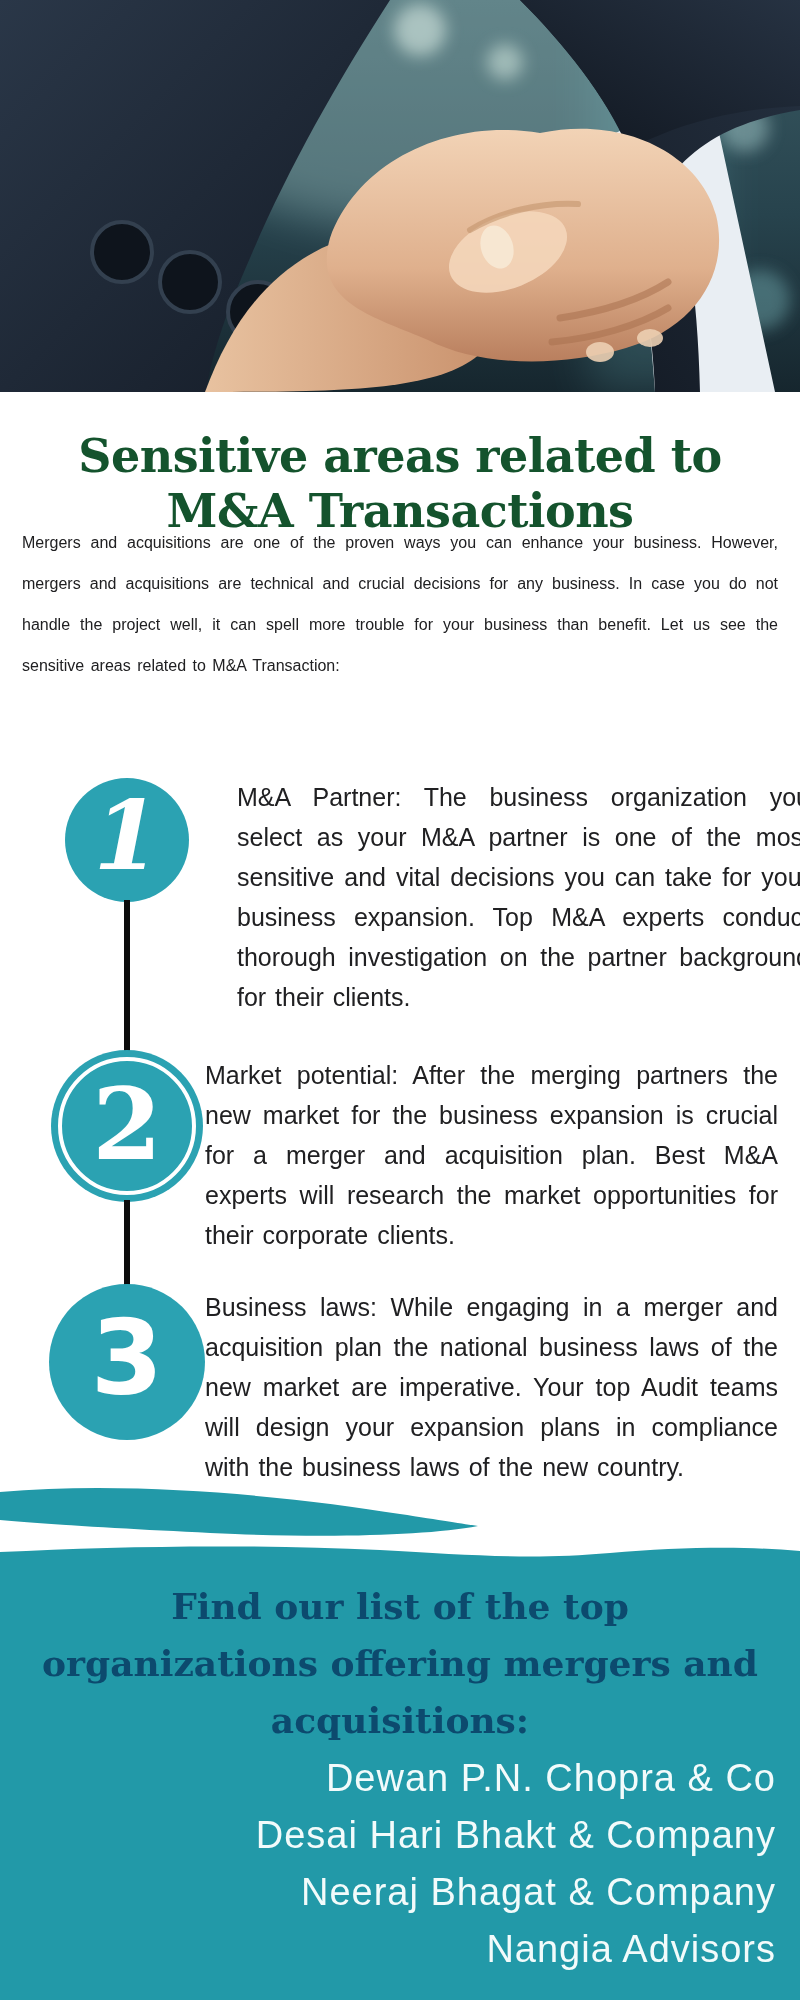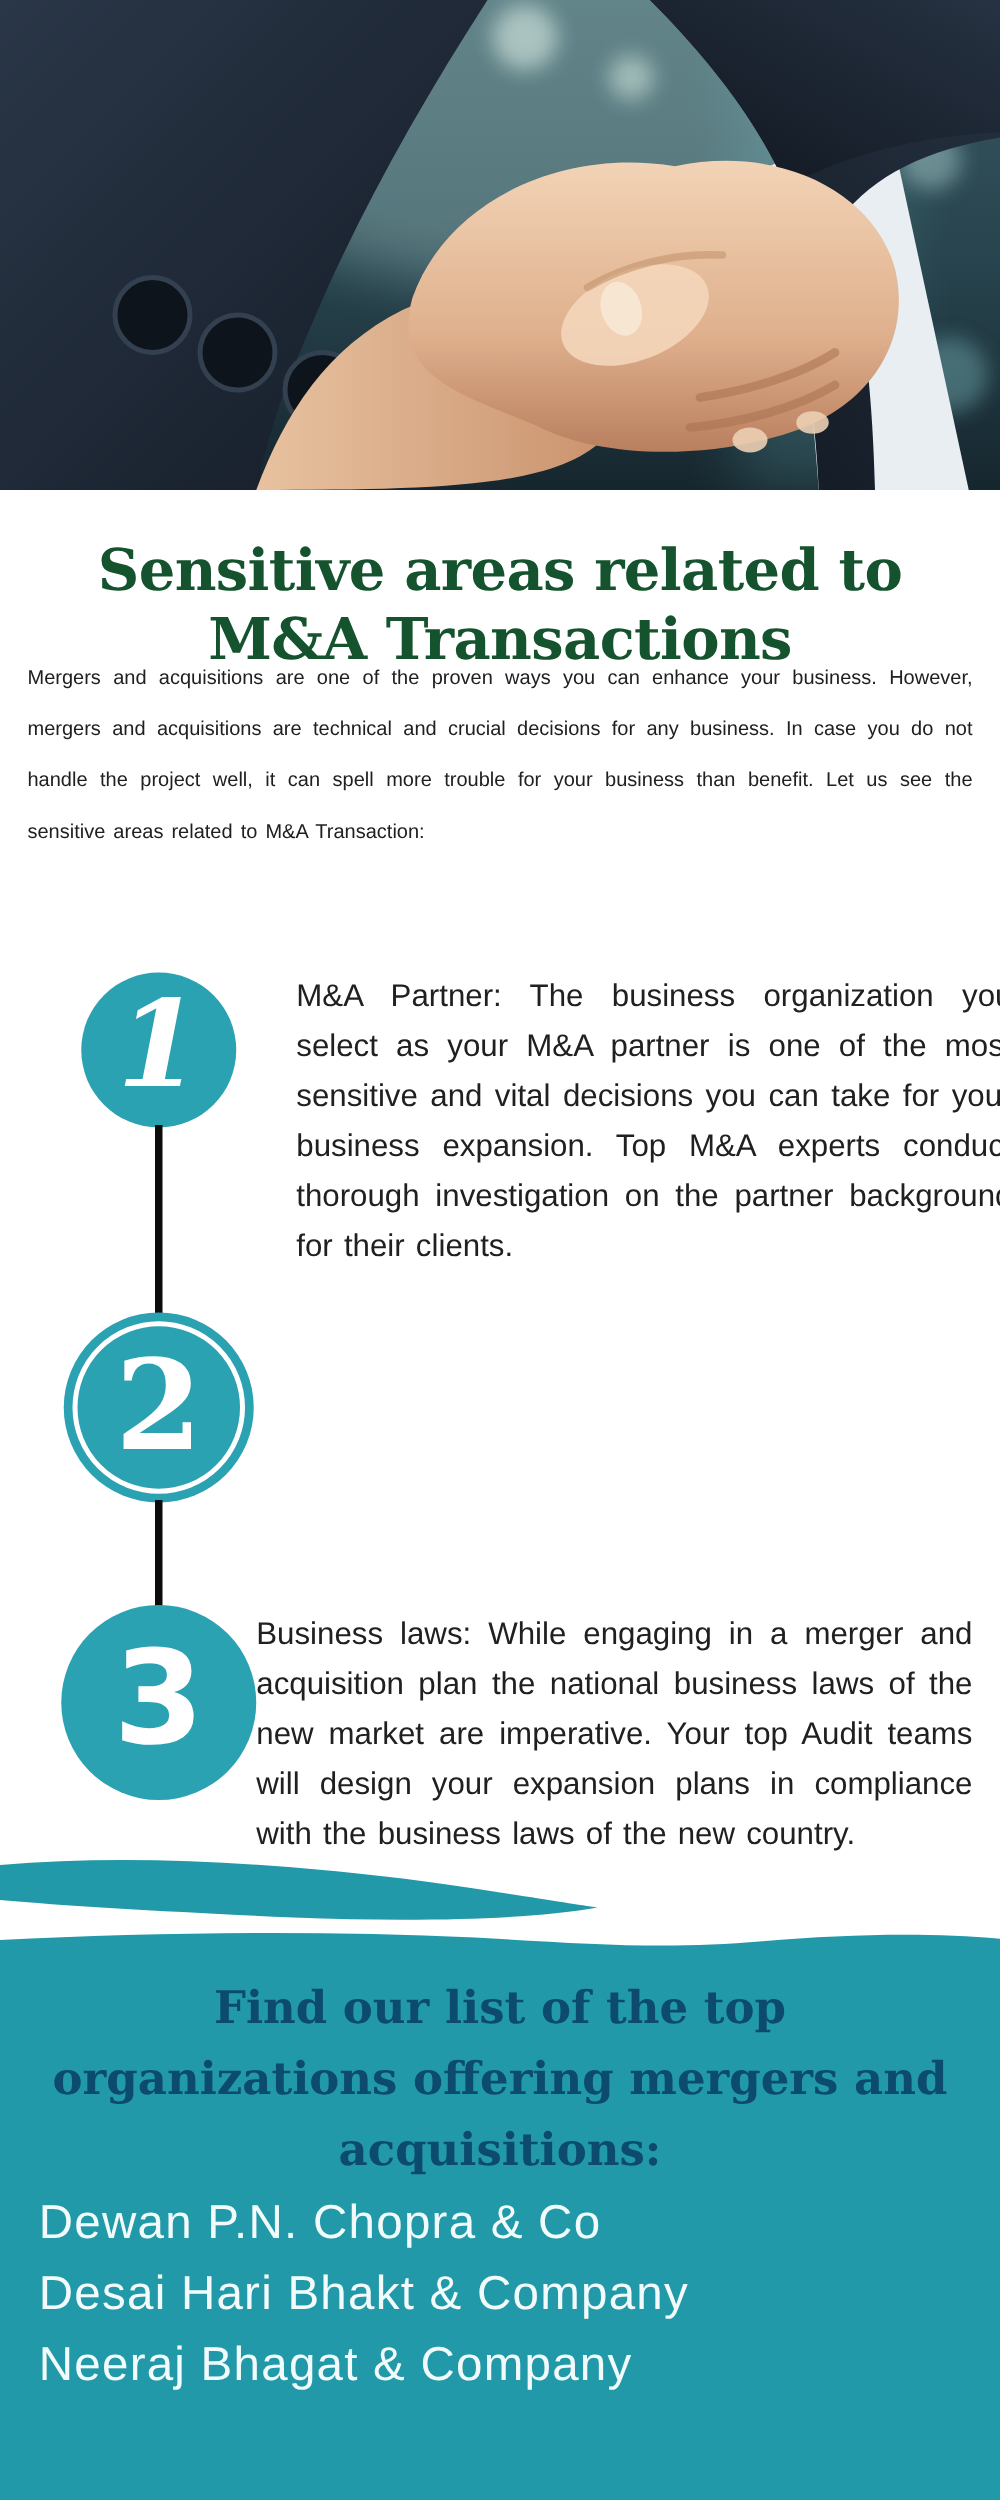--- a/index.html
+++ b/index.html
@@ -48,21 +48,21 @@
   .swoosh{position:absolute;top:1480px;left:0;width:800px;height:58px;}
   .swoosh svg{display:block;width:100%;height:100%;}
 
   
   .footer{position:absolute;top:1538px;left:0;width:800px;height:462px;}
   .footer-wave{position:absolute;top:0;left:0;width:800px;height:30px;}
   .footer-bg{position:absolute;top:24px;left:0;width:800px;height:438px;background:#2299A8;}
   .footer-heading{position:absolute;top:40px;left:40px;width:720px;text-align:center;
                   font-family:"DejaVu Serif","Liberation Serif",serif;font-weight:bold;
                   font-size:36px;line-height:57px;color:#0c4a6e;}
-  .org-list{position:absolute;top:212px;left:31px;width:760px;text-align:left;}
+  .org-list{position:absolute;top:212px;left:16px;width:760px;text-align:right;}
   .org-item{font-size:38px;line-height:57px;color:#F2FBFB;letter-spacing:1px;font-weight:400;}
 </style>
 </head>
 <body>
 
 <div class="page">
 
   <div class="hero">
     <svg viewBox="0 0 800 392" preserveAspectRatio="none">
       <defs>
@@ -148,34 +148,36 @@
   <div class="connector conn-a"></div>
   <div class="num-circle circle-2">
     <span class="num">2</span>
   </div>
   <div class="connector conn-b"></div>
   <div class="num-circle circle-3">
     <span class="num">3</span>
   </div>
 
   <p class="item-text item-1">M&amp;A Partner: The business organization you select as your M&amp;A partner is one of the most sensitive and vital decisions you can take for your business expansion. Top M&amp;A experts conduct thorough investigation on the partner background for their clients.</p>
+  <p class="item-text item-2">Market potential: After the merging partners the new market for the business expansion is crucial for a merger and acquisition plan. Best M&amp;A experts will research the market opportunities for their corporate clients.</p>
   <p class="item-text item-3">Business laws: While engaging in a merger and acquisition plan the national business laws of the new market are imperative. Your top Audit teams will design your expansion plans in compliance with the business laws of the new country.</p>
 
   <div class="swoosh">
     <svg viewBox="0 0 800 58" preserveAspectRatio="none">
       <path d="M0,12 C140,0 300,18 400,34 C440,40 464,44 478,46 C430,55 340,58 235,54 C145,50 55,45 0,40 Z" fill="#2299A8"></path>
     </svg>
   </div>
 
   <div class="footer">
     <svg class="footer-wave" viewBox="0 0 800 30" preserveAspectRatio="none">
       <path d="M0,30 L0,14 C120,8 250,6 380,12 C470,17 530,22 610,15 C680,9 745,8 800,13 L800,30 Z" fill="#2299A8"></path>
     </svg>
     <div class="footer-bg"></div>
     <div class="footer-heading">Find our list of the top organizations offering mergers and acquisitions:</div>
     <div class="org-list">
       <div class="org-item">Dewan P.N. Chopra &amp; Co</div>
       <div class="org-item">Desai Hari Bhakt &amp; Company</div>
       <div class="org-item">Neeraj Bhagat &amp; Company</div>
+      <div class="org-item">Nangia Advisors</div>
     </div>
   </div>
 
 </div>
 
 </body></html>

